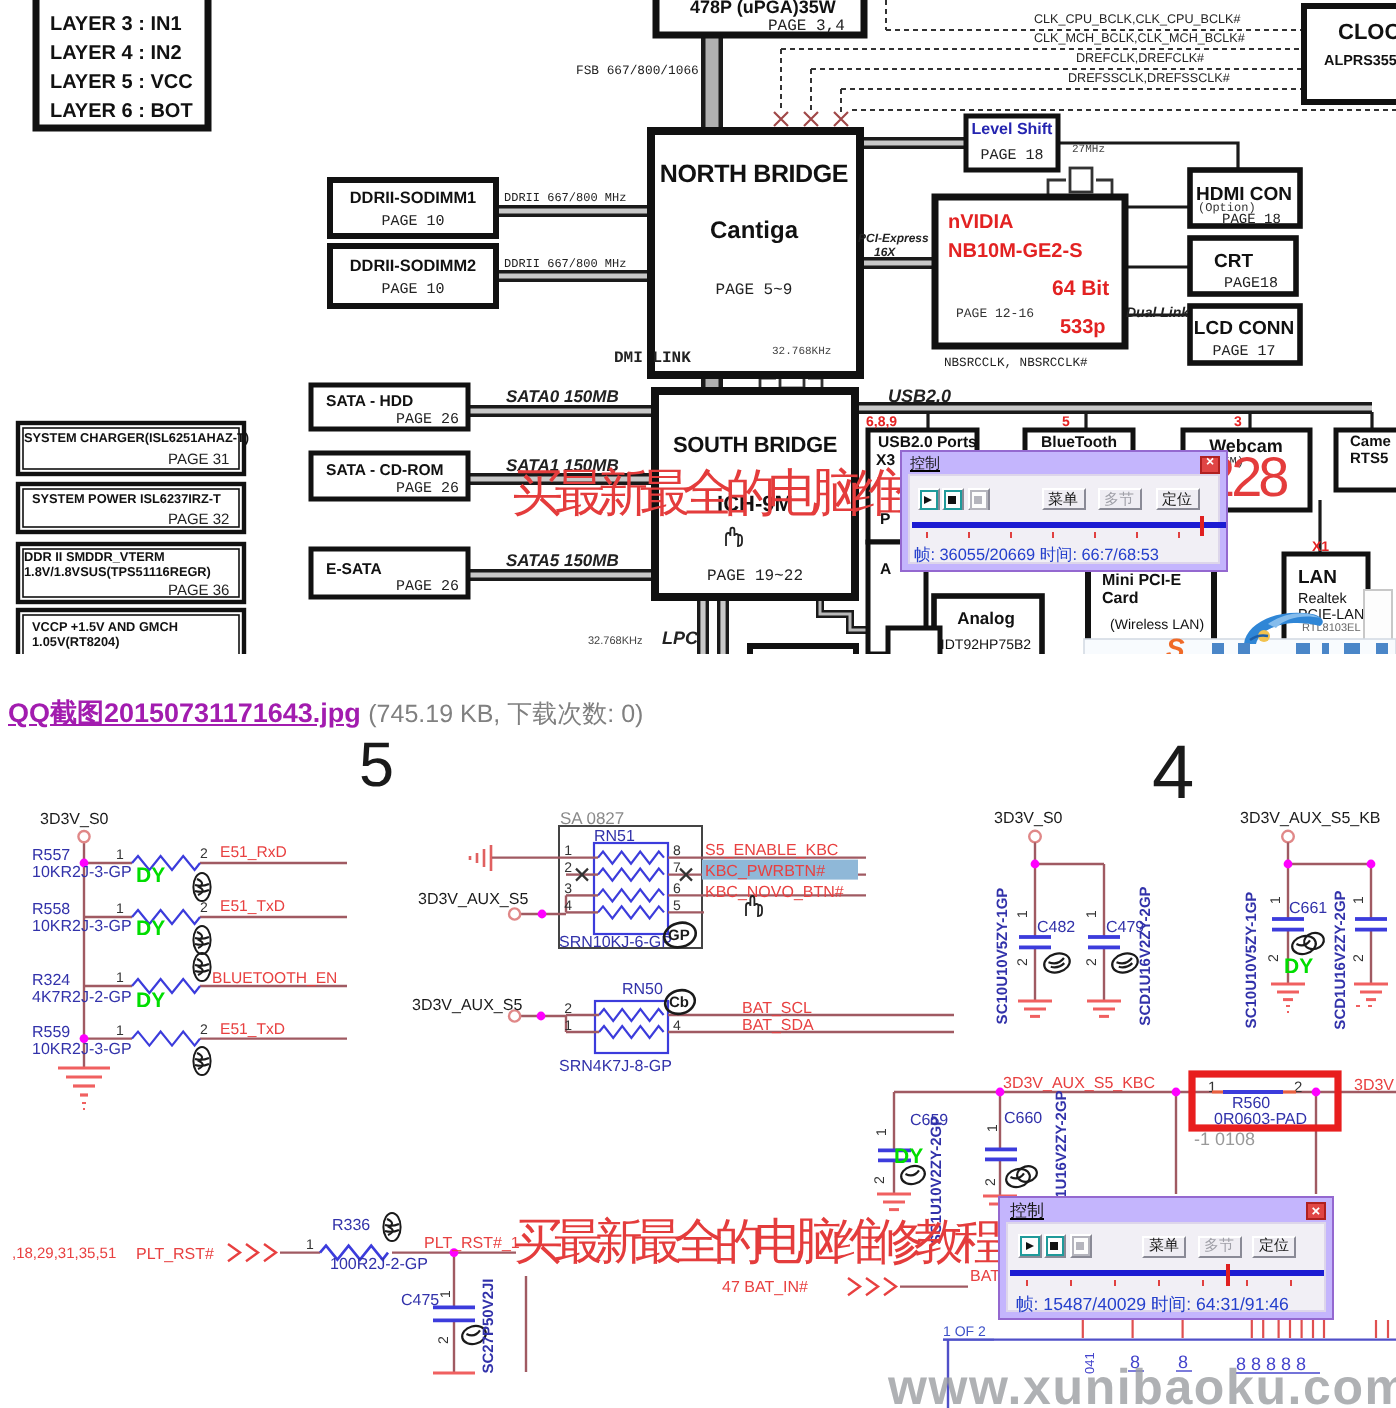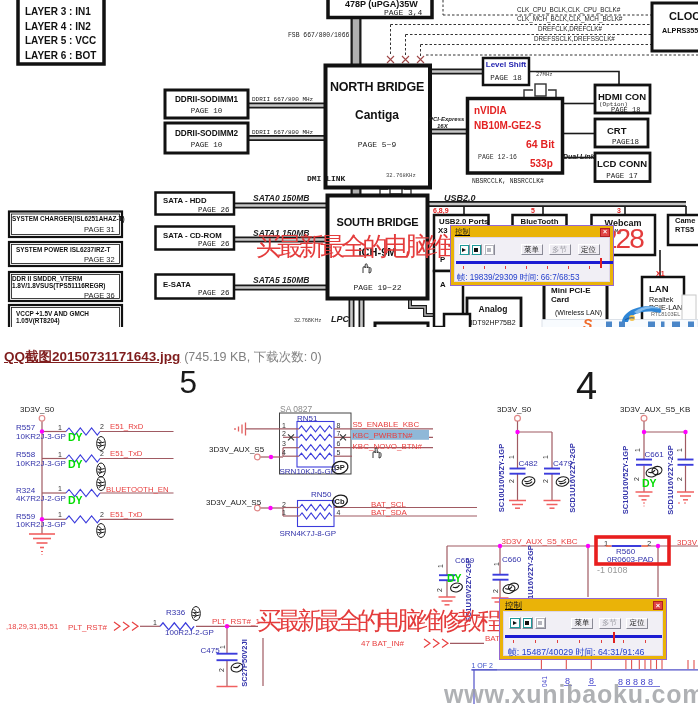--- a/index.html
+++ b/index.html
@@ -2,35 +2,35 @@
 <html><head>
 <meta charset="utf-8">
 <style>
 html,body{margin:0;padding:0;background:#fff;}
 #page{position:relative;width:698px;height:704px;overflow:hidden;background:#fff;font-family:"Liberation Sans",sans-serif;}
 .abs{position:absolute;}
 svg text{font-family:"Liberation Sans",sans-serif;}
 svg text.mono{font-family:"Liberation Mono",monospace;}
 .redov{position:absolute;color:#e43c3c;font-family:"Liberation Sans",sans-serif;white-space:nowrap;z-index:5;}
 
-.cb{position:absolute;z-index:10;background:#eab308;border:1px solid #9468d0;box-sizing:border-box;text-decoration:underline;}
+.cb{position:absolute;z-index:10;background:#c4b5fd;border:1px solid #9468d0;box-sizing:border-box;text-decoration:underline;}
 .cb-title{position:relative;color:#1a1a1a;overflow:hidden;}
 .cb-x{position:absolute;background:#e04545;color:#fff;text-align:center;font-weight:bold;border:1px solid #b02020;box-sizing:border-box;}
 .cb-panel{position:absolute;background:#f1eff5;border:1px solid #ddd6ea;box-sizing:border-box;}
 .btn{position:absolute;background:#efedf3;border-top:1px solid #fff;border-left:1px solid #fff;border-right:1px solid #8a8a96;border-bottom:1px solid #8a8a96;text-align:right;display:flex;align-items:center;justify-content:center;box-sizing:border-box;}
 .btn.t{color:#1a1a1a;}
 .btn.g{color:#a0a0a8;}
 .glyphbox{display:flex;align-items:center;justify-content:center;border:1.2px solid #1f9a9a;background:#fdfdfd;}
 .bar{position:absolute;background:#1c1cd2;}
 .tick{position:absolute;background:#e04040;width:1.2px;height:2.5px;}
 .marker{position:absolute;background:#e02020;width:2.2px;}
 .cbtext{position:absolute;color:#2540cc;white-space:nowrap;font-family:"Liberation Sans",sans-serif;}
 #wm{position:absolute;left:444px;top:680px;font-size:25px;font-weight:bold;color:rgba(152,155,159,0.78);letter-spacing:0.8px;white-space:nowrap;z-index:4;}
 #linkline{position:absolute;left:4px;top:348px;font-size:13.5px;white-space:nowrap;}
-#linkline a{color:#7f1d1d;font-weight:bold;text-decoration:underline;}
+#linkline a{color:#a21caf;font-weight:bold;text-decoration:underline;}
 #linkline span{color:#808080;font-size:12.5px;margin-top:21px;}
 </style>
 </head>
 <body>
 <div id="page">
 <svg class="abs" style="left:0;top:0;z-index:1" width="698" height="327" viewBox="0 0 698 327">
 <g fill="none" stroke="none">
 
 <g stroke="#1a1a1a" stroke-width="11">
 <path d="M356,17 V66"></path>
@@ -737,21 +737,21 @@
  <span class="btn t" style="left:126.5px;top:18px;width:22px;height:11px;font-size:7.5px;">定位</span>
  <div class="bar" style="left:5px;top:34.5px;width:157px;height:3.5px;"></div>
  <div class="tick" style="left:12px;top:40px;"></div>
       <div class="tick" style="left:33px;top:40px;"></div>
  <div class="tick" style="left:54px;top:40px;"></div>
       <div class="tick" style="left:75px;top:40px;"></div>
  <div class="tick" style="left:96px;top:40px;"></div>
       <div class="tick" style="left:117px;top:40px;"></div>
  <div class="tick" style="left:138px;top:40px;"></div>
  <div class="marker" style="left:148.5px;top:31.5px;height:10.5px;"></div>
- <div class="cbtext" style="left:6px;top:46px;font-size:8.2px;">帧: 19839/29309 时间: 66:7/68:53</div>
+ <div class="cbtext" style="left:6px;top:46px;font-size:8.2px;">帧: 36055/20669 时间: 66:7/68:53</div>
 </div>
 
 <div class="cb" style="left:499px;top:597.5px;width:168px;height:62.5px;">
  <div class="cb-title" style="height:12px;font-size:8.5px;line-height:12px;padding-left:5px;">控制
   <span class="cb-x" style="right:3px;top:2.5px;width:10px;height:9px;font-size:7.5px;line-height:7px;">×</span>
  </div>
  <div class="cb-panel" style="left:3px;top:12px;width:160px;height:45.5px;"></div>
  <span class="btn" style="left:9px;top:18.5px;width:11.5px;height:11.5px;">
         <span class="glyphbox" style="width:8.5px;height:8.5px;">
           <span style="display:inline-block;width:0;height:0;border-left:4px solid #111;border-top:2.5px solid transparent;border-bottom:2.5px solid transparent;"></span>

